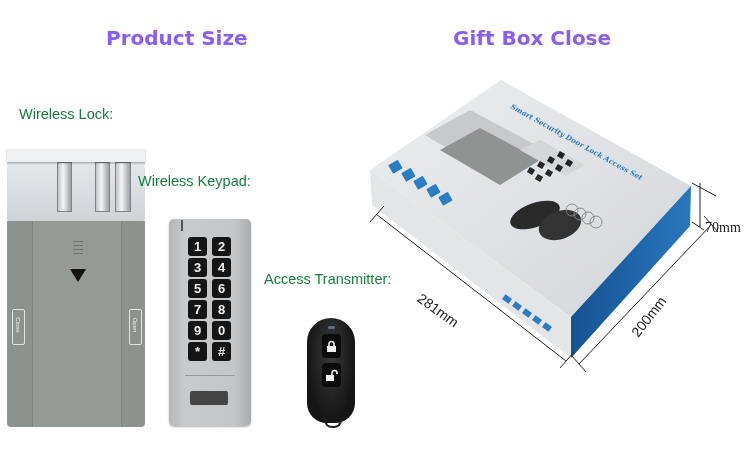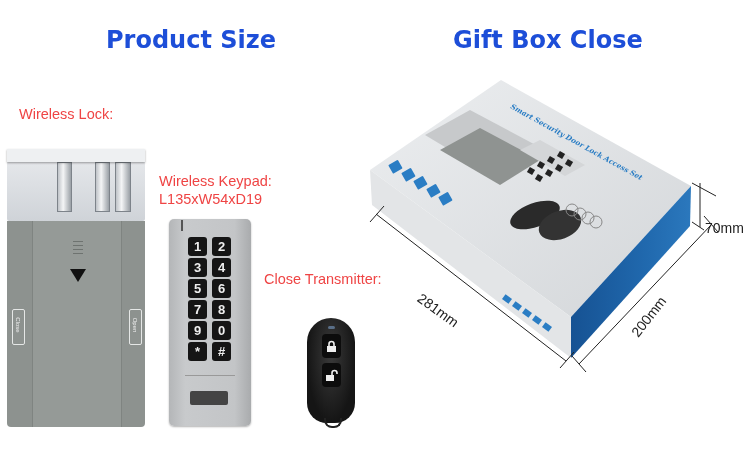--- a/index.html
+++ b/index.html
@@ -1,19 +1,19 @@
 <!DOCTYPE html>
 <html><head>
 <meta charset="utf-8">
 <style>
   html, body { margin:0; padding:0; background:#fff; }
   body { width:750px; height:454px; position:relative; overflow:hidden; font-family:"Liberation Sans", sans-serif; }
   .abs { position:absolute; }
-  .heading { font-family:"DejaVu Sans", sans-serif; font-weight:bold; font-size:24px; color:#1d4ed8; white-space:nowrap; }
-  .label { font-size:14.5px; color:#ef4444; line-height:18px; white-space:nowrap; }
+  .heading { font-family:"DejaVu Sans", sans-serif; font-weight:bold; font-size:20px; color:#8b5cf6; white-space:nowrap; }
+  .label { font-size:14.5px; color:#15803d; line-height:18px; white-space:nowrap; }
 
   
   .lock { left:7px; top:149px; width:138px; height:278px; }
   .lock-top { position:absolute; left:0; top:0; width:138px; height:72px; background:linear-gradient(#e9ebee,#cfd3d8); border-radius:2px; }
   .lock-bar { position:absolute; left:0; top:0; width:138px; height:13px; background:#eef0f2; box-shadow:0 1px 2px rgba(0,0,0,.35); }
   .bolt { position:absolute; top:13px; height:48px; background:linear-gradient(90deg,#bfc3c8,#f4f5f6 40%,#9aa0a6); border:1px solid #7d838a; }
   .lock-body { position:absolute; left:0; top:72px; width:138px; height:206px; background:#8d928f; border-radius:0 0 4px 4px; }
   .lock-center { position:absolute; left:25px; top:0; width:88px; height:206px; background:#959a97; border-left:1px solid #7f8481; border-right:1px solid #7f8481; }
   .grip { position:absolute; left:40px; width:10px; height:1px; background:#6e7370; }
   .tri { position:absolute; left:37px; top:48px; width:0; height:0; border-left:8px solid transparent; border-right:8px solid transparent; border-top:13px solid #111; }
@@ -64,23 +64,22 @@
     </div>
     <div class="side-tag" style="left:5px;top:88px;">
         <span>Close</span>
       </div>
     <div class="side-tag" style="left:122px;top:88px;">
         <span>Open</span>
       </div>
   </div>
 </div>
 
-<div class="abs label" style="left:159px;top:172px;">
+<div class="abs label" style="left:138px;top:172px;text-align:right;">
   <div>Wireless Keypad:</div>
-  <div>L135xW54xD19</div>
 </div>
 
 <div class="abs keypad">
   <div class="kp-led"></div>
   <div class="keys">
     <div class="key">1</div>
     <div class="key">2</div>
     <div class="key">3</div>
     <div class="key">4</div>
     <div class="key">5</div>
@@ -90,21 +89,21 @@
     <div class="key">9</div>
     <div class="key">0</div>
     <div class="key">*</div>
     <div class="key">#</div>
   </div>
   <div class="kp-line"></div>
   <div class="kp-window"></div>
 </div>
 
 <div class="abs label" style="left:264px;top:270px;">
-  <div>Close Transmitter:</div>
+  <div>Access Transmitter:</div>
 </div>
 
 <div class="abs remote">
   <div class="remote-led"></div>
   <div class="remote-btn" style="top:16px;">
     <svg width="11" height="13" viewBox="0 0 11 13">
         <path d="M3 6V4a2.5 2.5 0 0 1 5 0v2" stroke="#eee" stroke-width="1.6" fill="none"></path>
         <rect x="1" y="6" width="9" height="6" fill="#eee"></rect>
       </svg>
   </div>
@@ -186,13 +185,13 @@
     <line x1="572" y1="356" x2="586" y2="372"></line>
     <line x1="704" y1="216" x2="718" y2="232"></line>
     <line x1="700" y1="183" x2="700" y2="227"></line>
     <line x1="692" y1="183" x2="716" y2="196"></line>
     <line x1="692" y1="222" x2="704" y2="230"></line>
   </g>
 </svg>
 
 <div class="abs dim" style="left:424px;top:290px;transform:rotate(36deg);transform-origin:left top;">281mm</div>
 <div class="abs dim" style="left:628px;top:330px;transform:rotate(-52deg);transform-origin:left top;">200mm</div>
-<div class="abs dim" style="left:705px;top:220px;">70mm</div>
+<div class="abs dim" style="left:705px;top:220px;font-family:Liberation Serif, serif;">70mm</div>
 
 </body></html>

